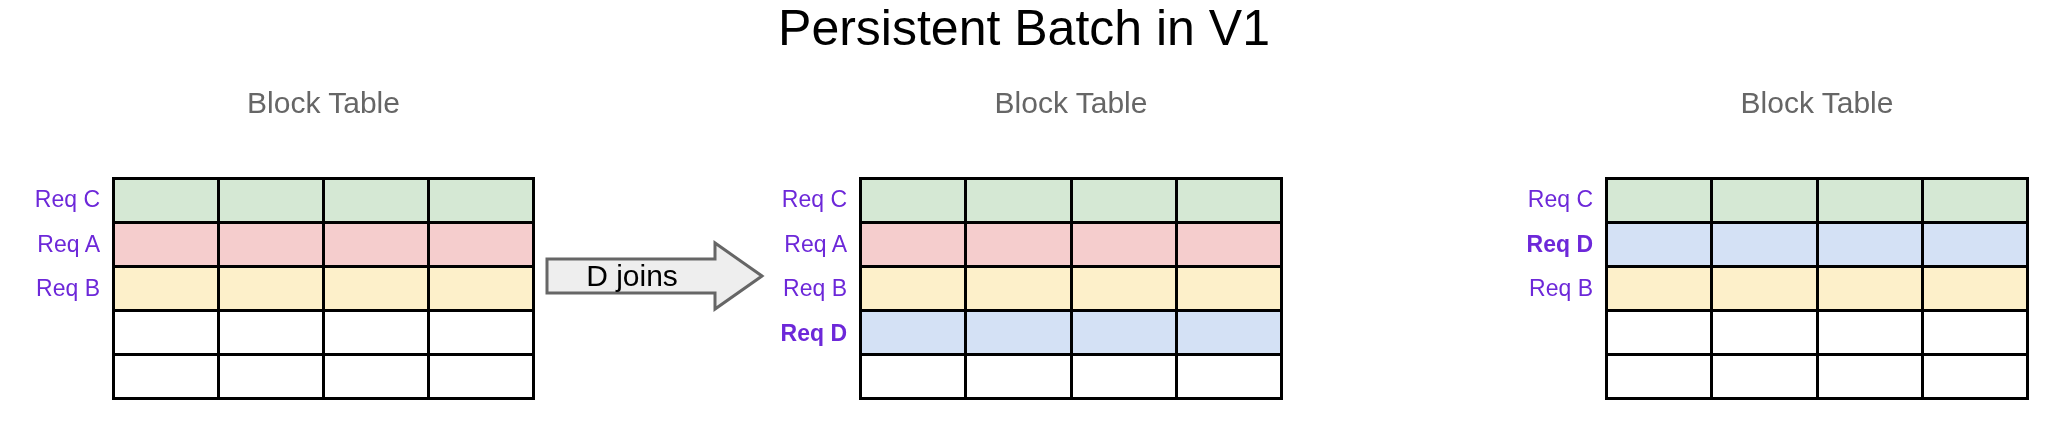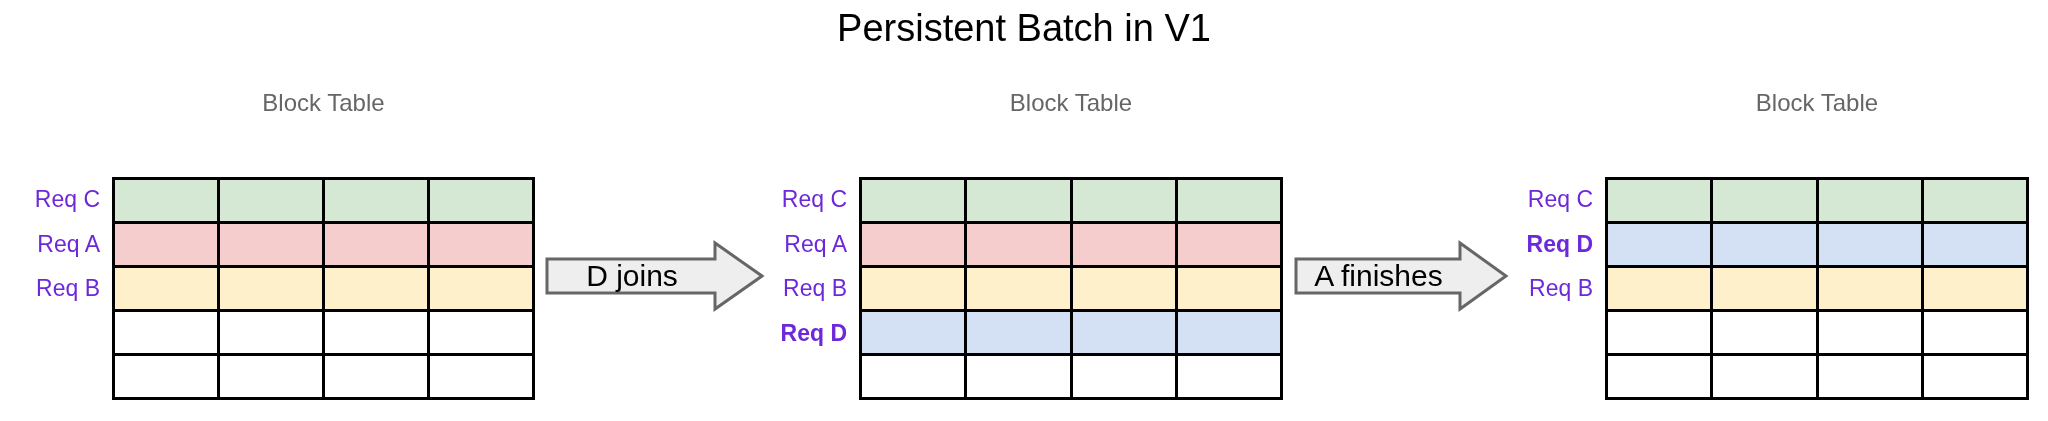--- a/index.html
+++ b/index.html
@@ -9,32 +9,32 @@
     font-family:"Liberation Sans", sans-serif;
     overflow:hidden;
     position:relative;
   }
   #stage{position:absolute;left:0;top:0;width:2048px;height:421px;}
 
   .title{
     position:absolute;
     left:0;top:6px;width:2048px;
     text-align:center;
-    font-size:38px;
+    font-size:50px;
     color:#000000;
     line-height:44px;
     white-space:nowrap;
   }
 
   
   .group{position:absolute;top:0;height:421px;}
 
   .grouptitle{
     position:absolute;
-    font-size:24px;
+    font-size:30px;
     color:#666666;
     line-height:34px;
     text-align:center;
     white-space:nowrap;
   }
 
   .labels{
     position:absolute;
     text-align:right;
     font-size:23px;
@@ -184,26 +184,20 @@
         </div>
         <div class="gridrow">
           <div class="cell" style="background: rgb(255, 255, 255);"></div>
           <div class="cell" style="background: rgb(255, 255, 255);"></div>
           <div class="cell" style="background: rgb(255, 255, 255);"></div>
           <div class="cell" style="background: rgb(255, 255, 255);"></div>
         </div>
       </div>
   </div>
 
-  <div class="arrow" style="left:1294px;top:240px;width:215px;height:72px;">
-    <svg width="215" height="72" viewBox="0 0 215 72">
-      <path d="M2,19 L166,19 L166,3 L212,36 L166,69 L166,53 L2,53 Z" fill="#eeeeee" stroke="#666666" stroke-width="3" stroke-linejoin="miter"></path>
-    </svg>
-    <span class="arrowlabel">A finishes</span>
-  </div>
 
   <div class="group">
     <div class="grouptitle" style="left:1605px;top:86px;width:424px;">Block Table</div>
     <div class="labels" style="left:1493px;top:177px;width:100px;">
       <div class="rowlabel">Req C</div>
       <div class="rowlabel bold">Req D</div>
       <div class="rowlabel">Req B</div>
       <div class="rowlabel blank"></div>
       <div class="rowlabel blank"></div>
     </div>

